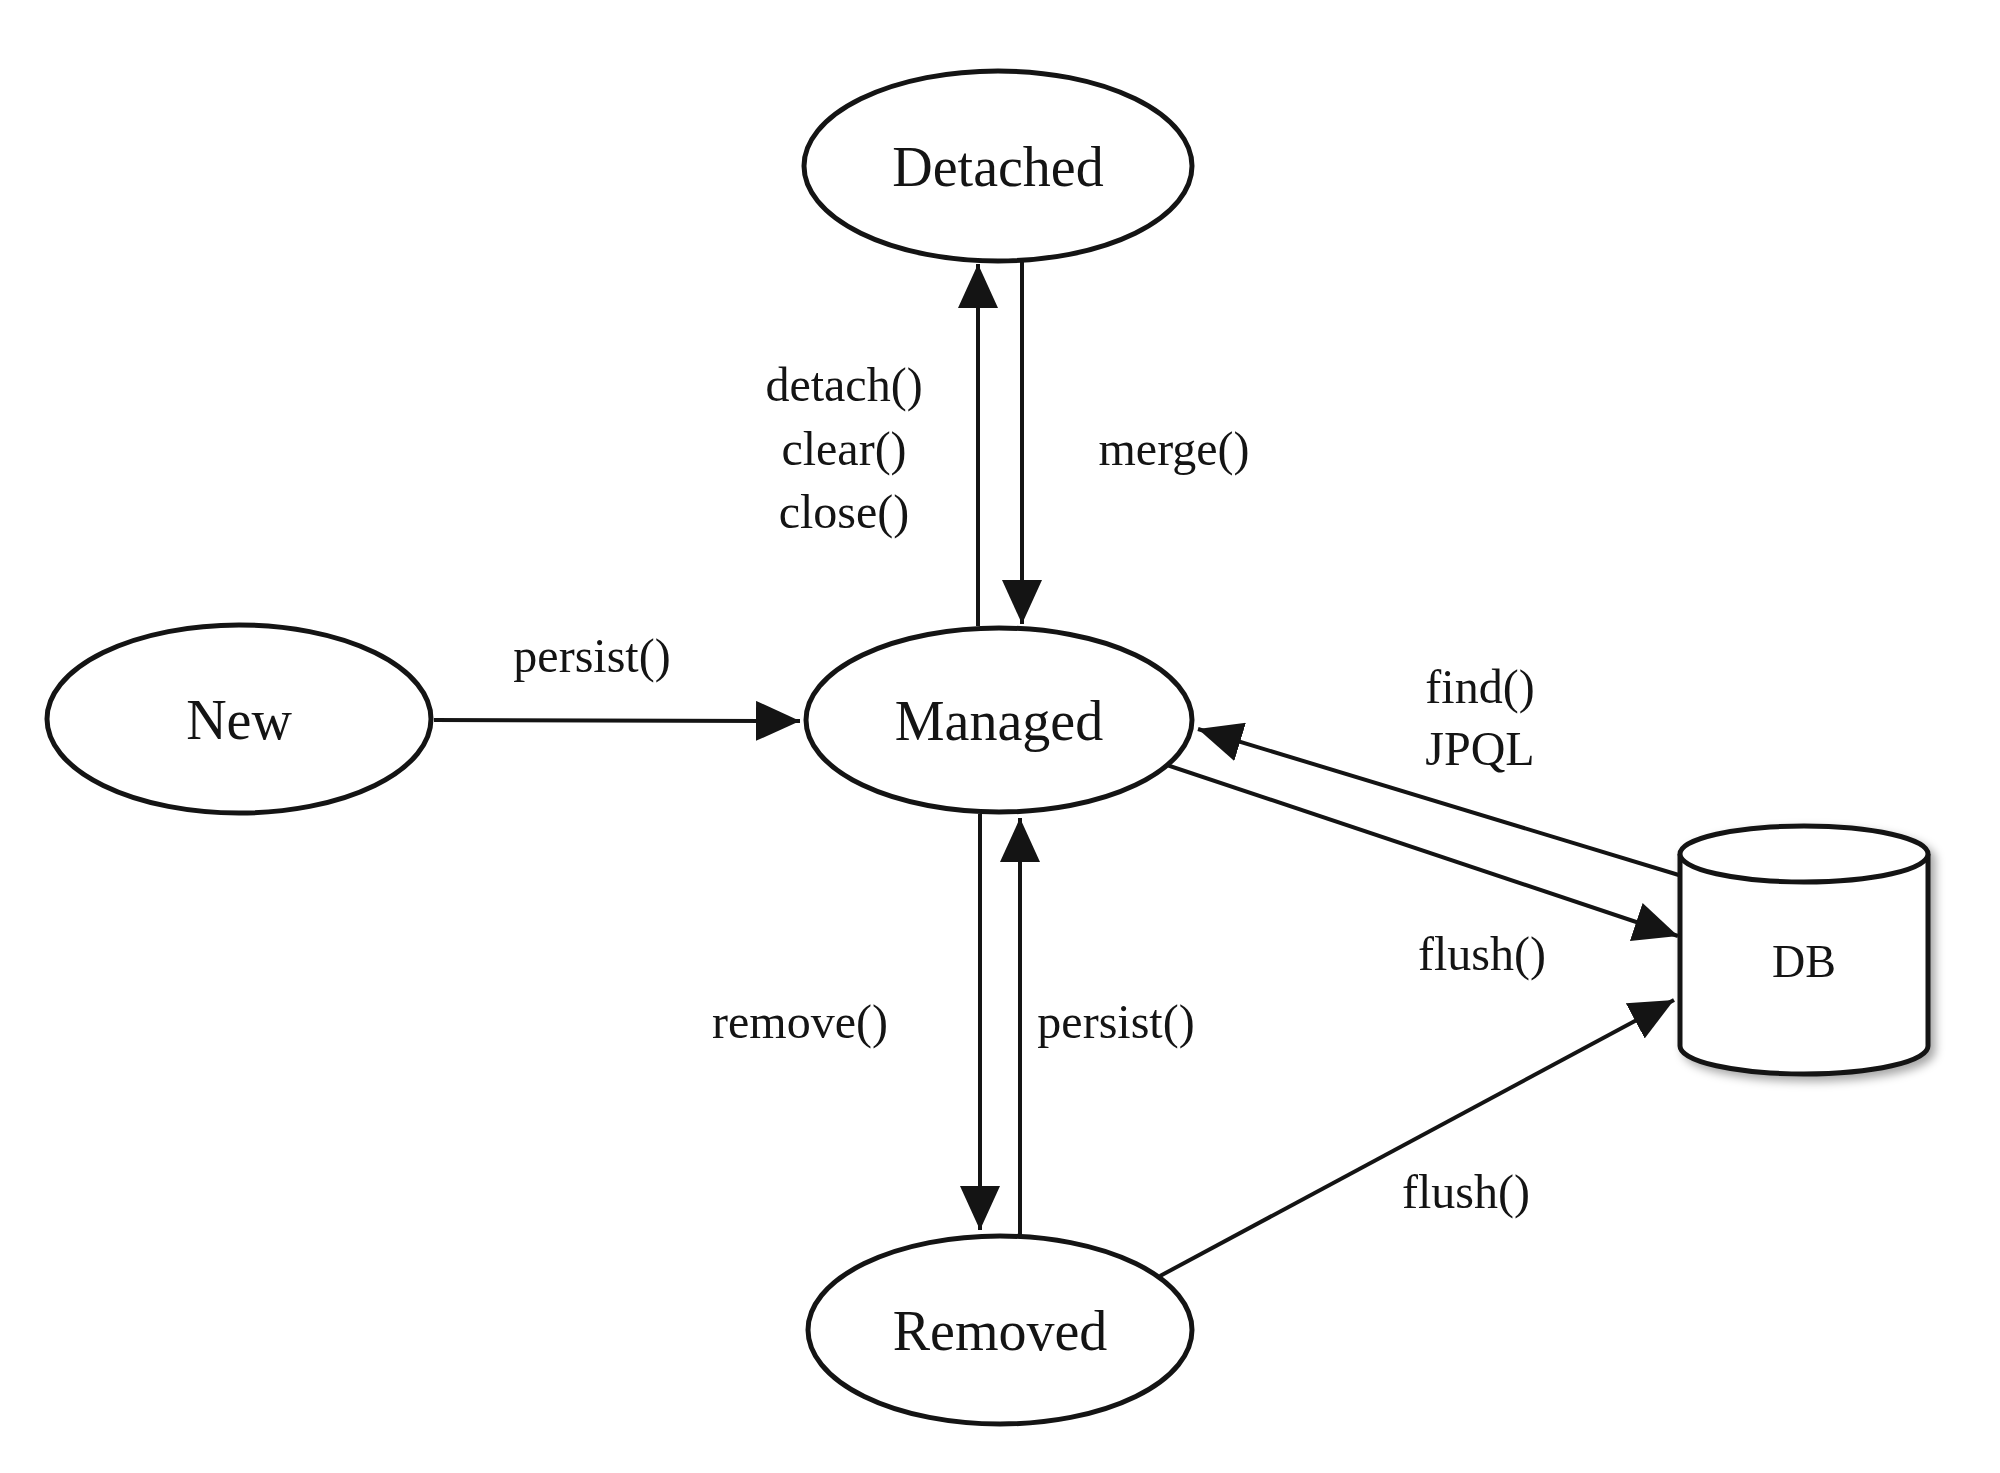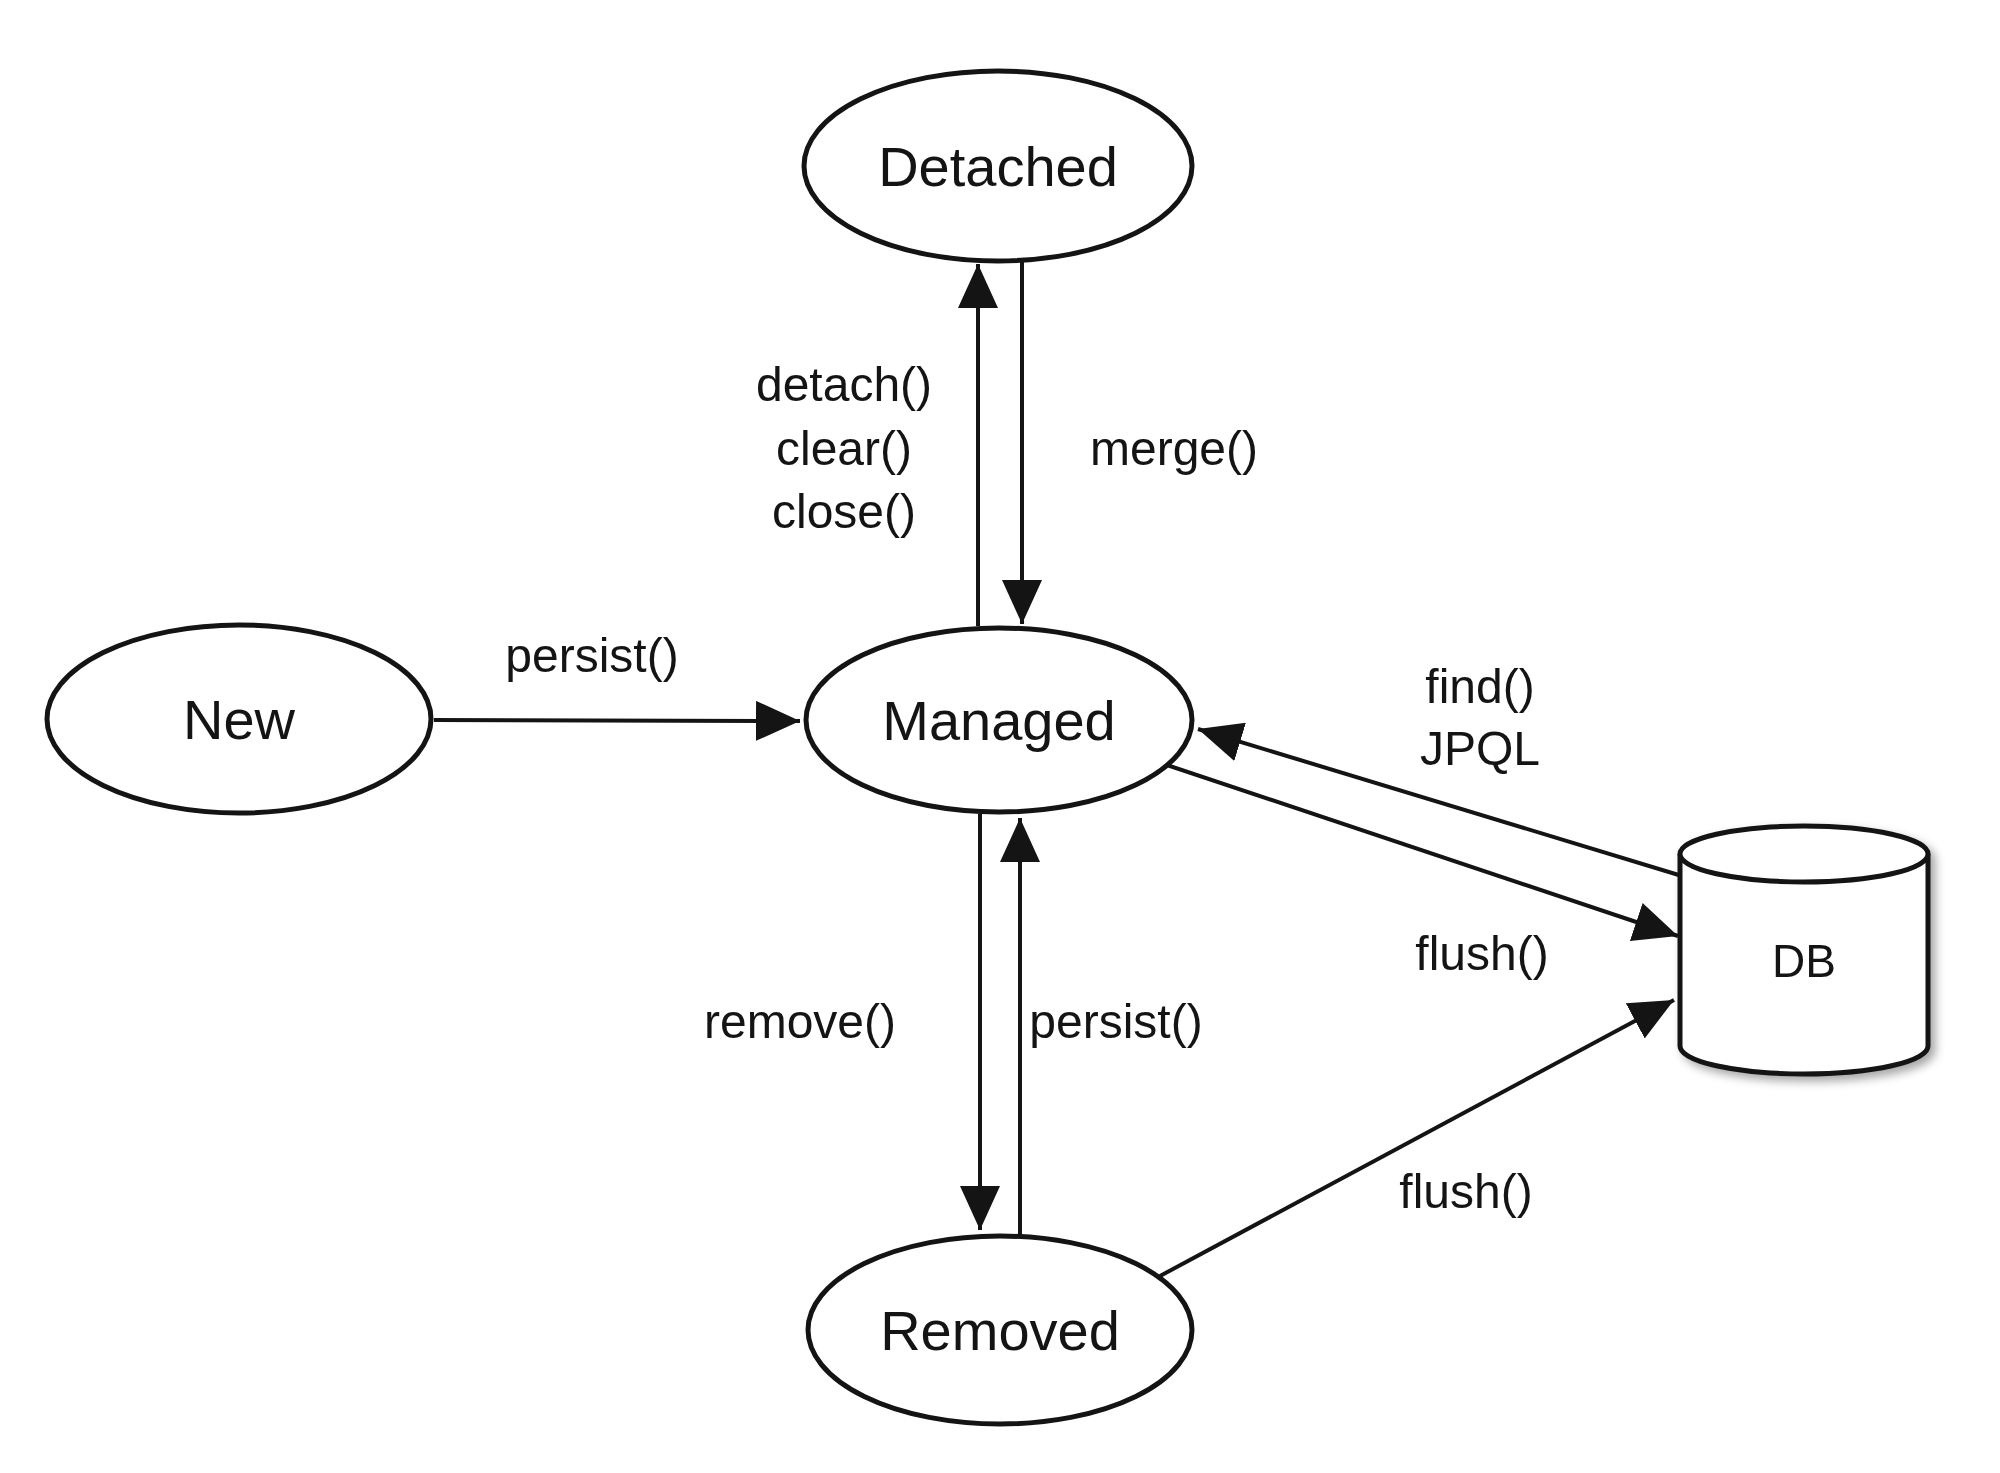--- a/index.html
+++ b/index.html
@@ -5,21 +5,21 @@
   html, body {
     margin: 0;
     padding: 0;
     background: var(--background, #ffffff);
   }
   .canvas {
     position: relative;
     width: 2000px;
     height: 1473px;
     background: var(--background, #ffffff);
-    font-family: Liberation Sans, sans-serif;
+    font-family: Liberation Serif, serif;
     border-radius: 13px;
   }
   svg { display: block; width: 2000px; height: 1473px; }
 
   .state-ellipse {
     fill: var(--fill, #ffffff);
     stroke: var(--stroke, #141414);
     stroke-width: 5;
   }
   .edge {

